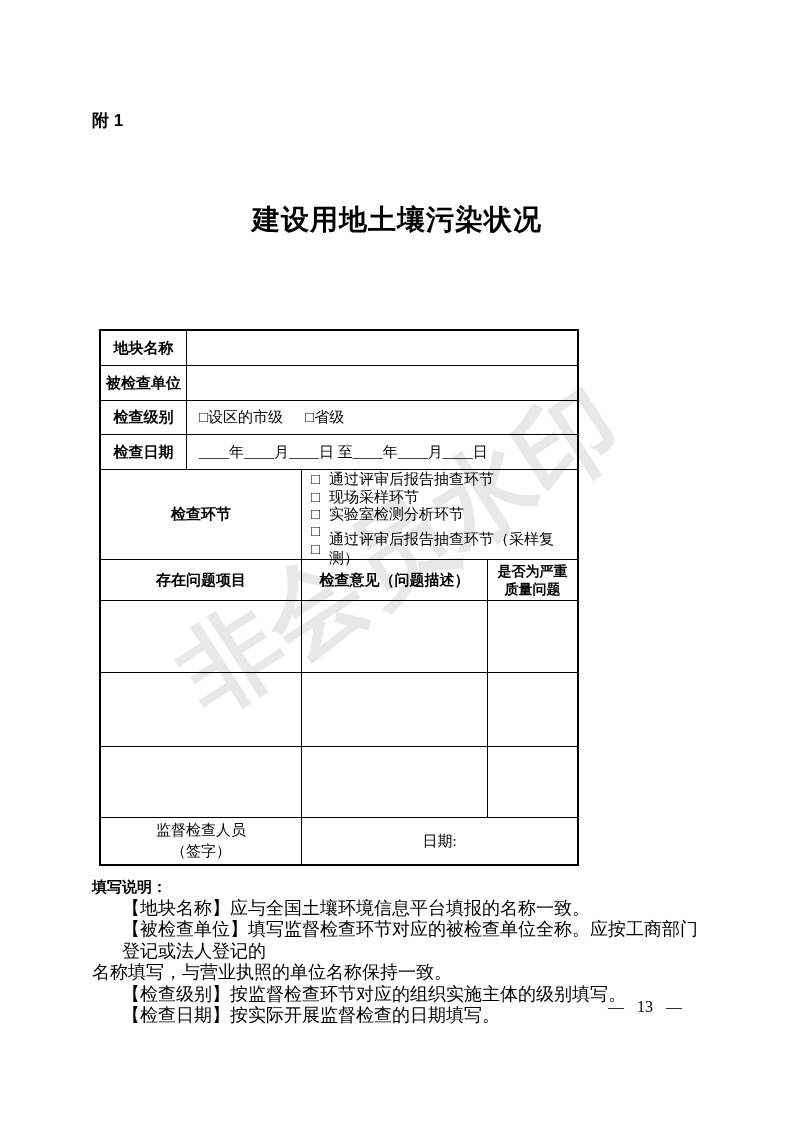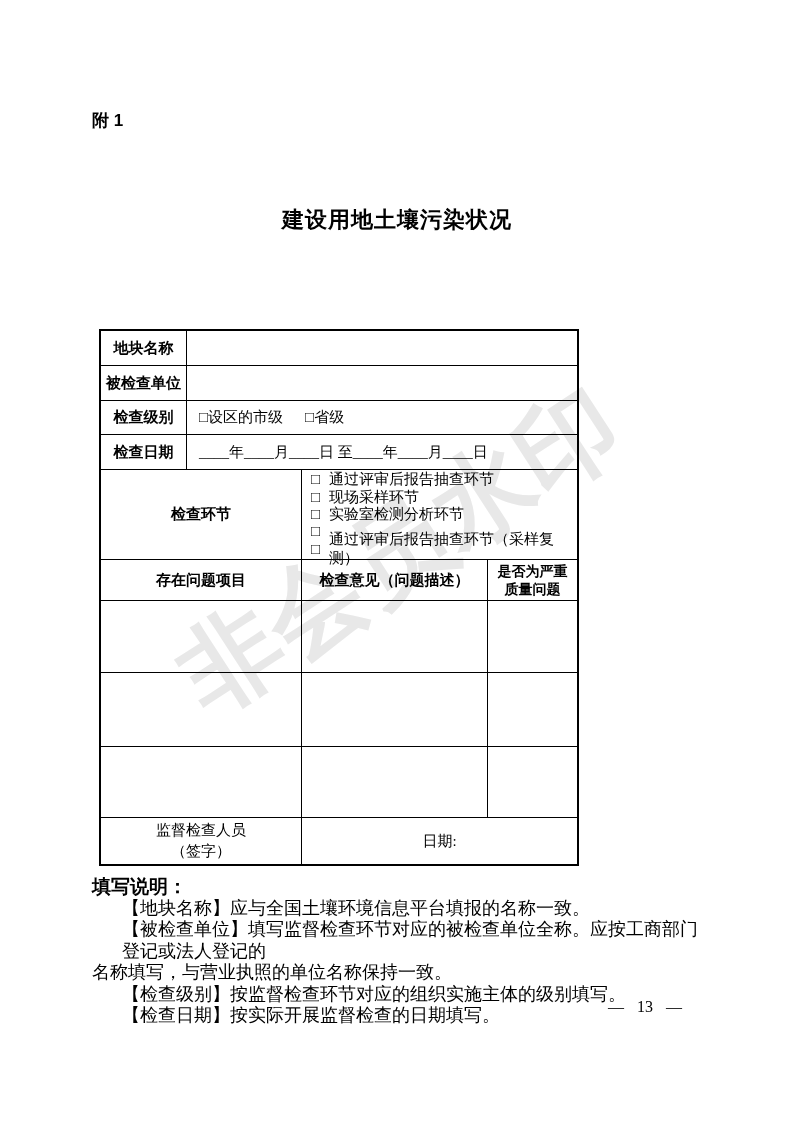--- a/index.html
+++ b/index.html
@@ -15,21 +15,21 @@
     color:#e8e8e8;z-index:0;letter-spacing:0;
   }
   .layer{position:relative;z-index:1;}
   .attachment{
     position:absolute;left:92px;top:109px;
     font-family:"Liberation Sans", sans-serif;
     font-weight:bold;font-size:17px;
   }
   .title{
     position:absolute;left:0;top:199px;width:100%;
-    text-align:center;font-weight:bold;font-size:22px;
+    text-align:center;font-weight:bold;font-size:28px;
     letter-spacing:1px;line-height:41px;
   }
   
   .form-table{
     position:absolute;left:99px;top:329px;width:480px;
     border:2px solid #000;box-sizing:border-box;
     display:flex;flex-direction:column;background:transparent;
   }
   .row{display:flex;box-sizing:content-box;}
   .row + .row{border-top:1px solid #000;}
@@ -72,21 +72,21 @@
     font-size:15px;line-height:21px;text-align:center;
   }
   .date-cell{
     flex:1;display:flex;align-items:center;justify-content:center;
     font-size:15px;
   }
   
   .notes{position:absolute;left:92px;top:876px;width:612px;}
   .notes-heading{
     font-family:"Liberation Sans", sans-serif;font-weight:bold;
-    font-size:19px;line-height:21.5px;
+    font-size:15px;line-height:21.5px;
   }
   .note-line{font-size:18px;line-height:21.5px;}
   .indent{padding-left:30px;}
   
   .page-number{
     position:absolute;left:608px;top:998px;
     display:flex;align-items:center;gap:13px;
     font-size:16px;
   }
 </style>

